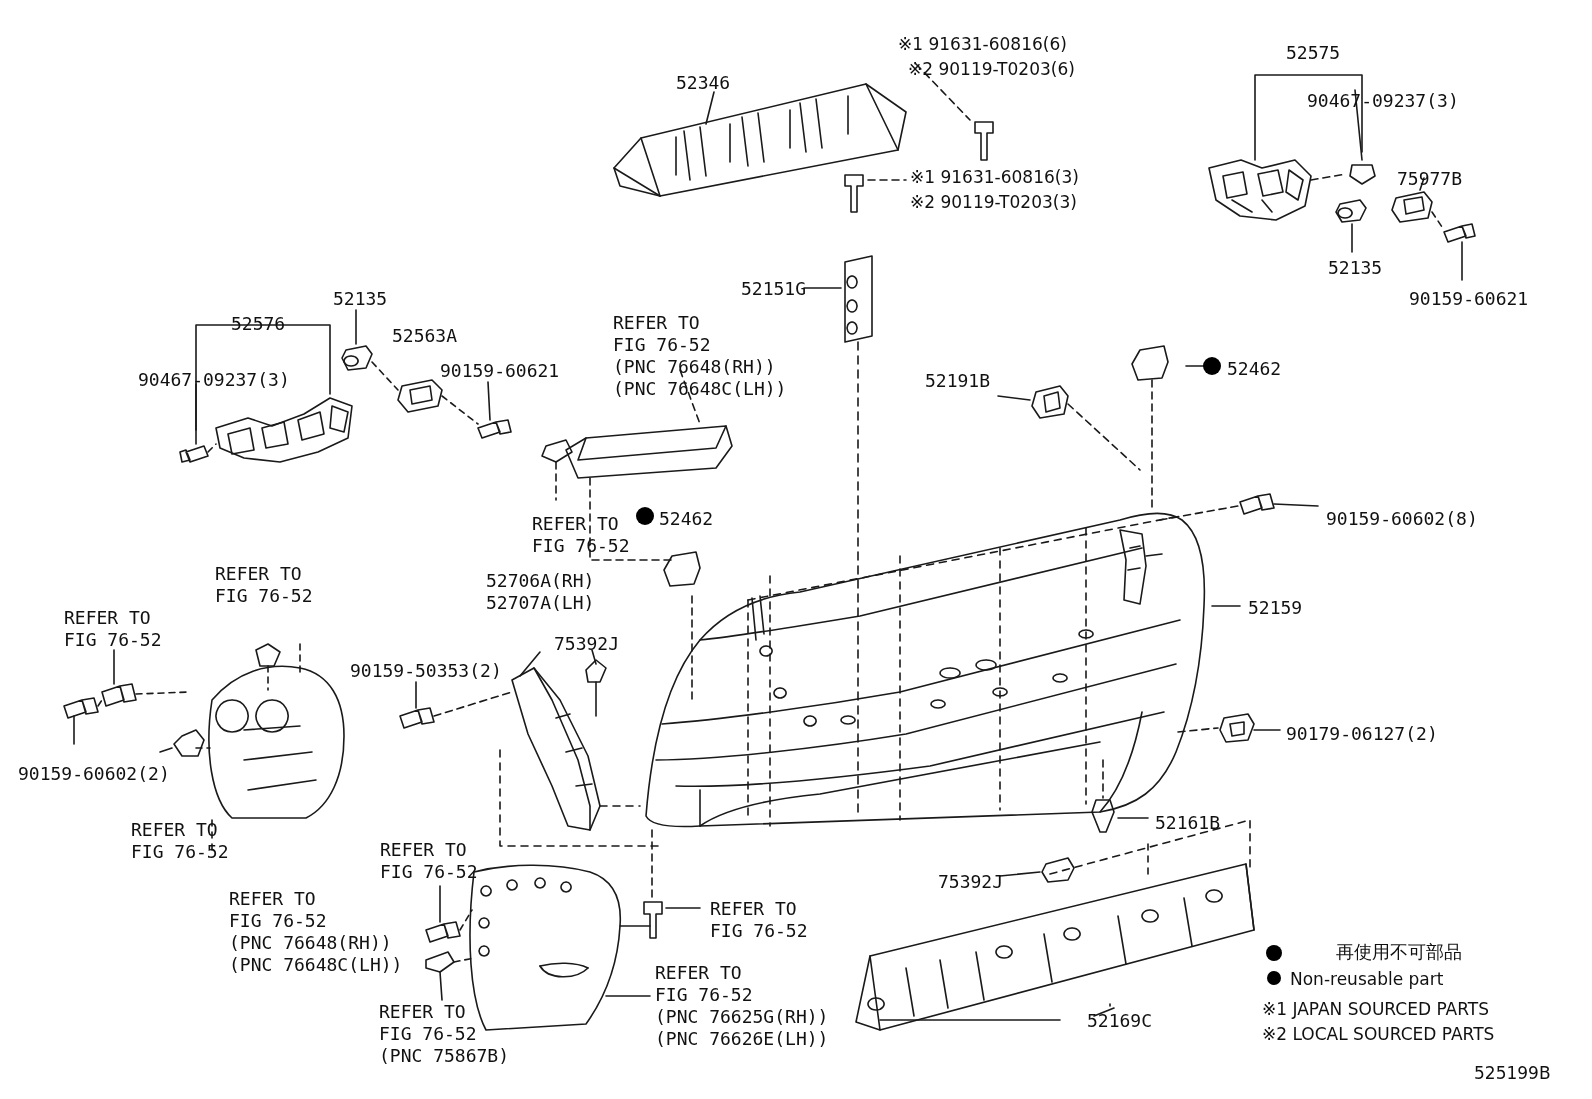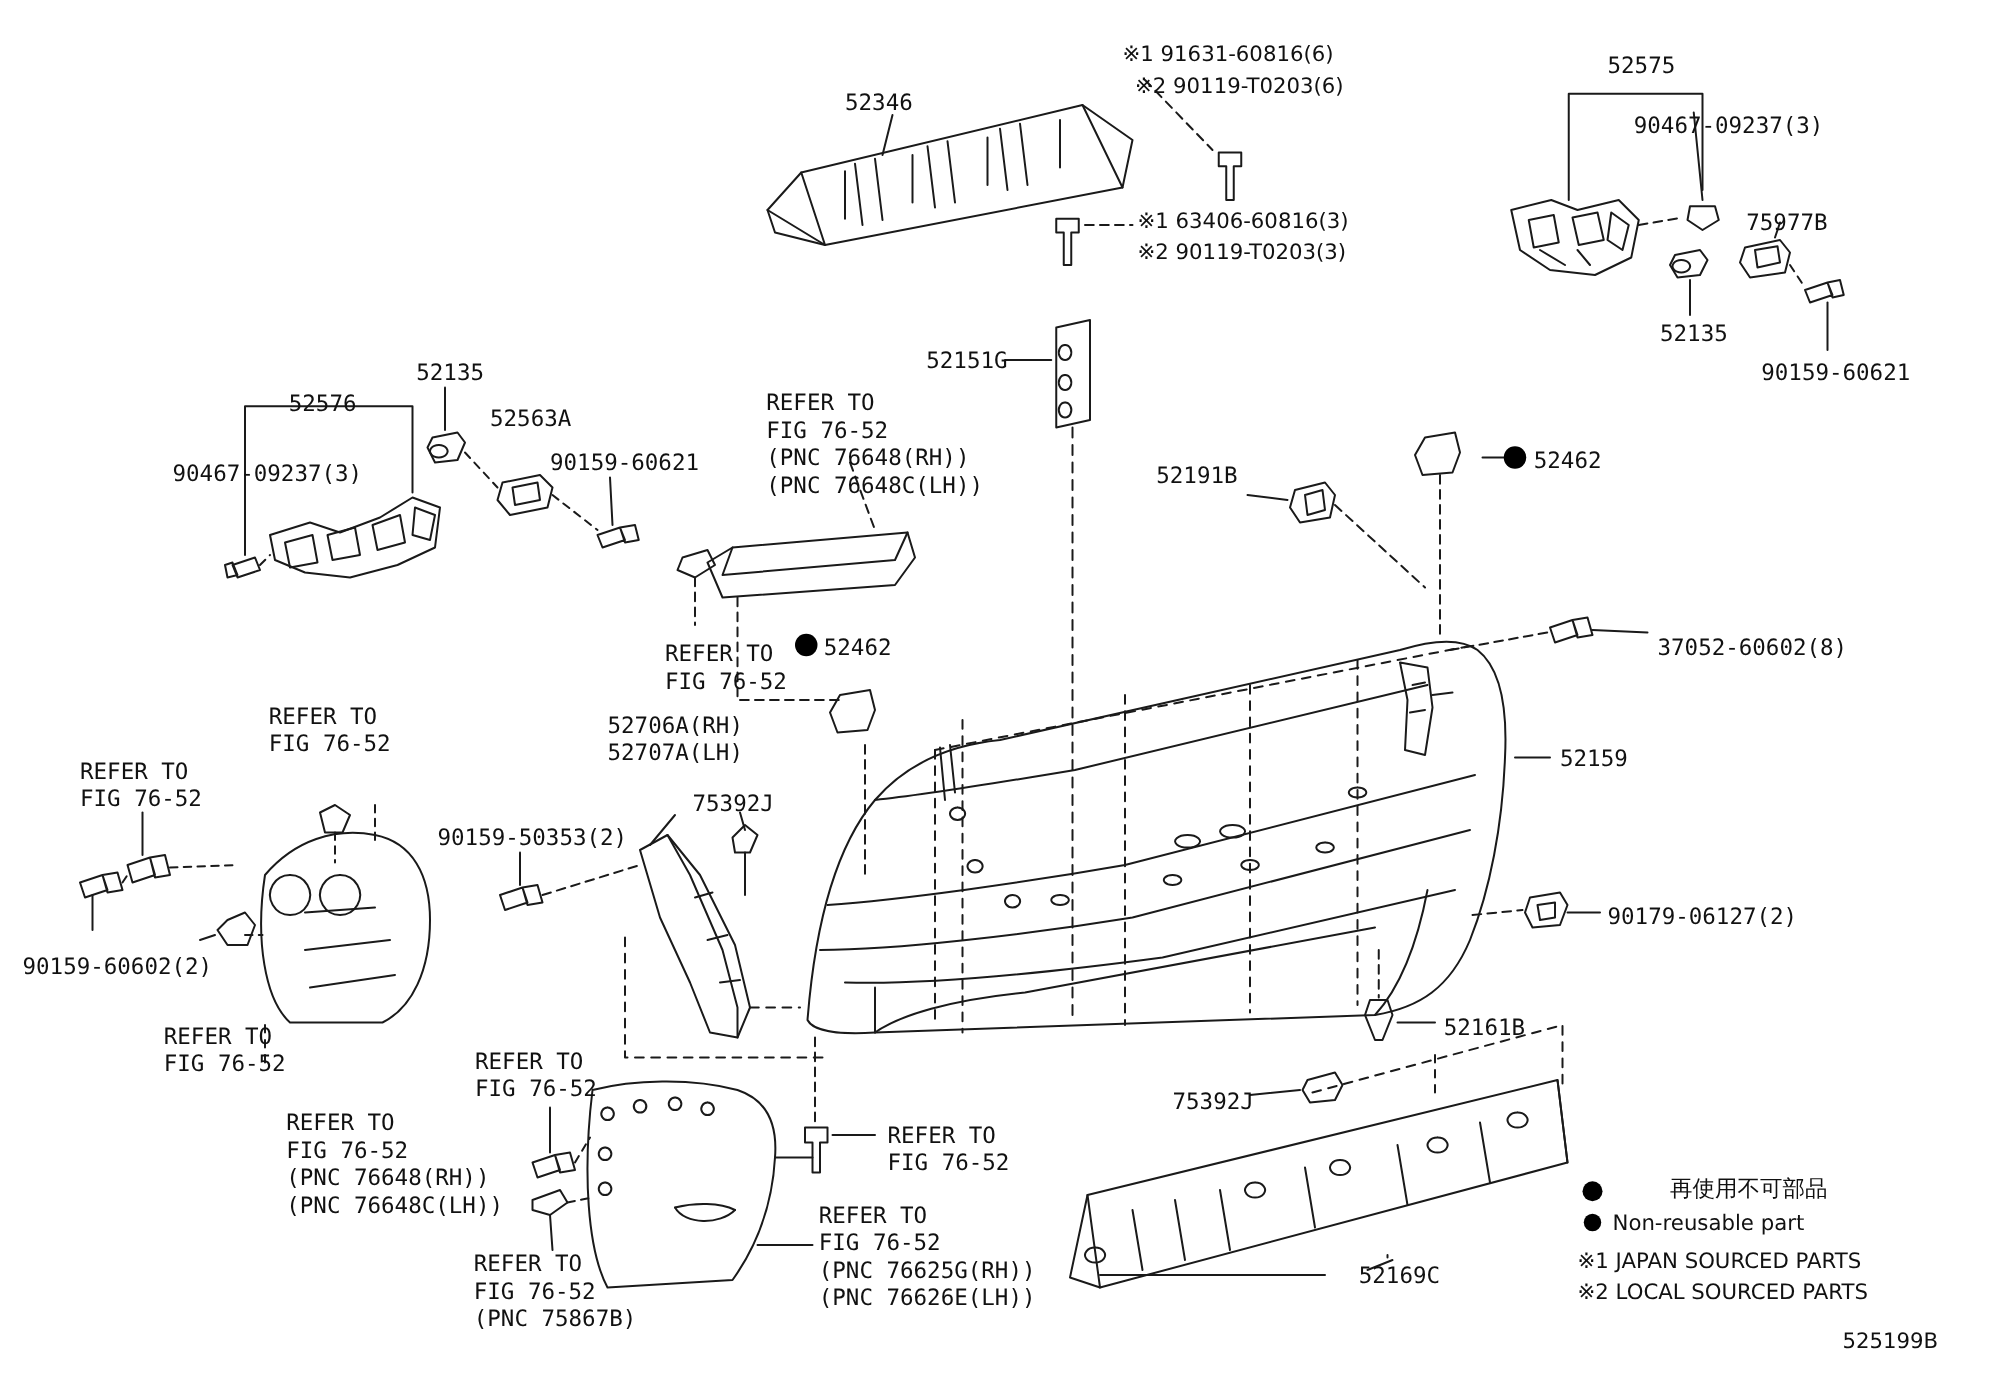--- a/index.html
+++ b/index.html
@@ -220,37 +220,37 @@
     <circle cx="1212" cy="366" r="9" fill="#000"></circle>
     <circle cx="645" cy="516" r="9" fill="#000"></circle>
   </svg>
 
   <div class="lbl code" style="left:898px;top:33px;">※1 91631-60816(6)</div>
   <div class="lbl code" style="left:898px;top:58px;margin-left:10px;">※2 90119-T0203(6)</div>
   <div class="lbl" style="left:676px;top:72px;text-align:center;">52346</div>
   <div class="lbl" style="left:1286px;top:42px;">52575</div>
   <div class="lbl" style="left:1307px;top:90px;">90467-09237(3)</div>
   <div class="lbl" style="left:1397px;top:168px;">75977B</div>
-  <div class="lbl code" style="left:910px;top:166px;">※1 63406-60816(3)</div>
+  <div class="lbl code" style="left:910px;top:166px;">※1 91631-60816(3)</div>
   <div class="lbl code" style="left:910px;top:191px;">※2 90119-T0203(3)</div>
   <div class="lbl" style="left:1328px;top:257px;">52135</div>
   <div class="lbl" style="left:1409px;top:288px;">90159-60621</div>
   <div class="lbl" style="left:741px;top:278px;">52151G</div>
   <div class="lbl" style="left:333px;top:288px;">52135</div>
   <div class="lbl" style="left:231px;top:313px;">52576</div>
   <div class="lbl" style="left:392px;top:325px;">52563A</div>
   <div class="lbl" style="left:613px;top:312px;">REFER TO
 FIG 76-52
 (PNC 76648(RH))
 (PNC 76648C(LH))</div>
   <div class="lbl" style="left:138px;top:369px;">90467-09237(3)</div>
   <div class="lbl" style="left:440px;top:360px;">90159-60621</div>
   <div class="lbl" style="left:925px;top:370px;">52191B</div>
   <div class="lbl" style="left:1227px;top:358px;">52462</div>
-  <div class="lbl" style="left:1326px;top:508px;">37052-60602(8)</div>
+  <div class="lbl" style="left:1326px;top:508px;">90159-60602(8)</div>
   <div class="lbl" style="left:532px;top:513px;">REFER TO
 FIG 76-52</div>
   <div class="lbl" style="left:659px;top:508px;">52462</div>
   <div class="lbl" style="left:215px;top:563px;">REFER TO
 FIG 76-52</div>
   <div class="lbl" style="left:486px;top:570px;">52706A(RH)
 52707A(LH)</div>
   <div class="lbl" style="left:1248px;top:597px;">52159</div>
   <div class="lbl" style="left:64px;top:607px;">REFER TO
 FIG 76-52</div>

